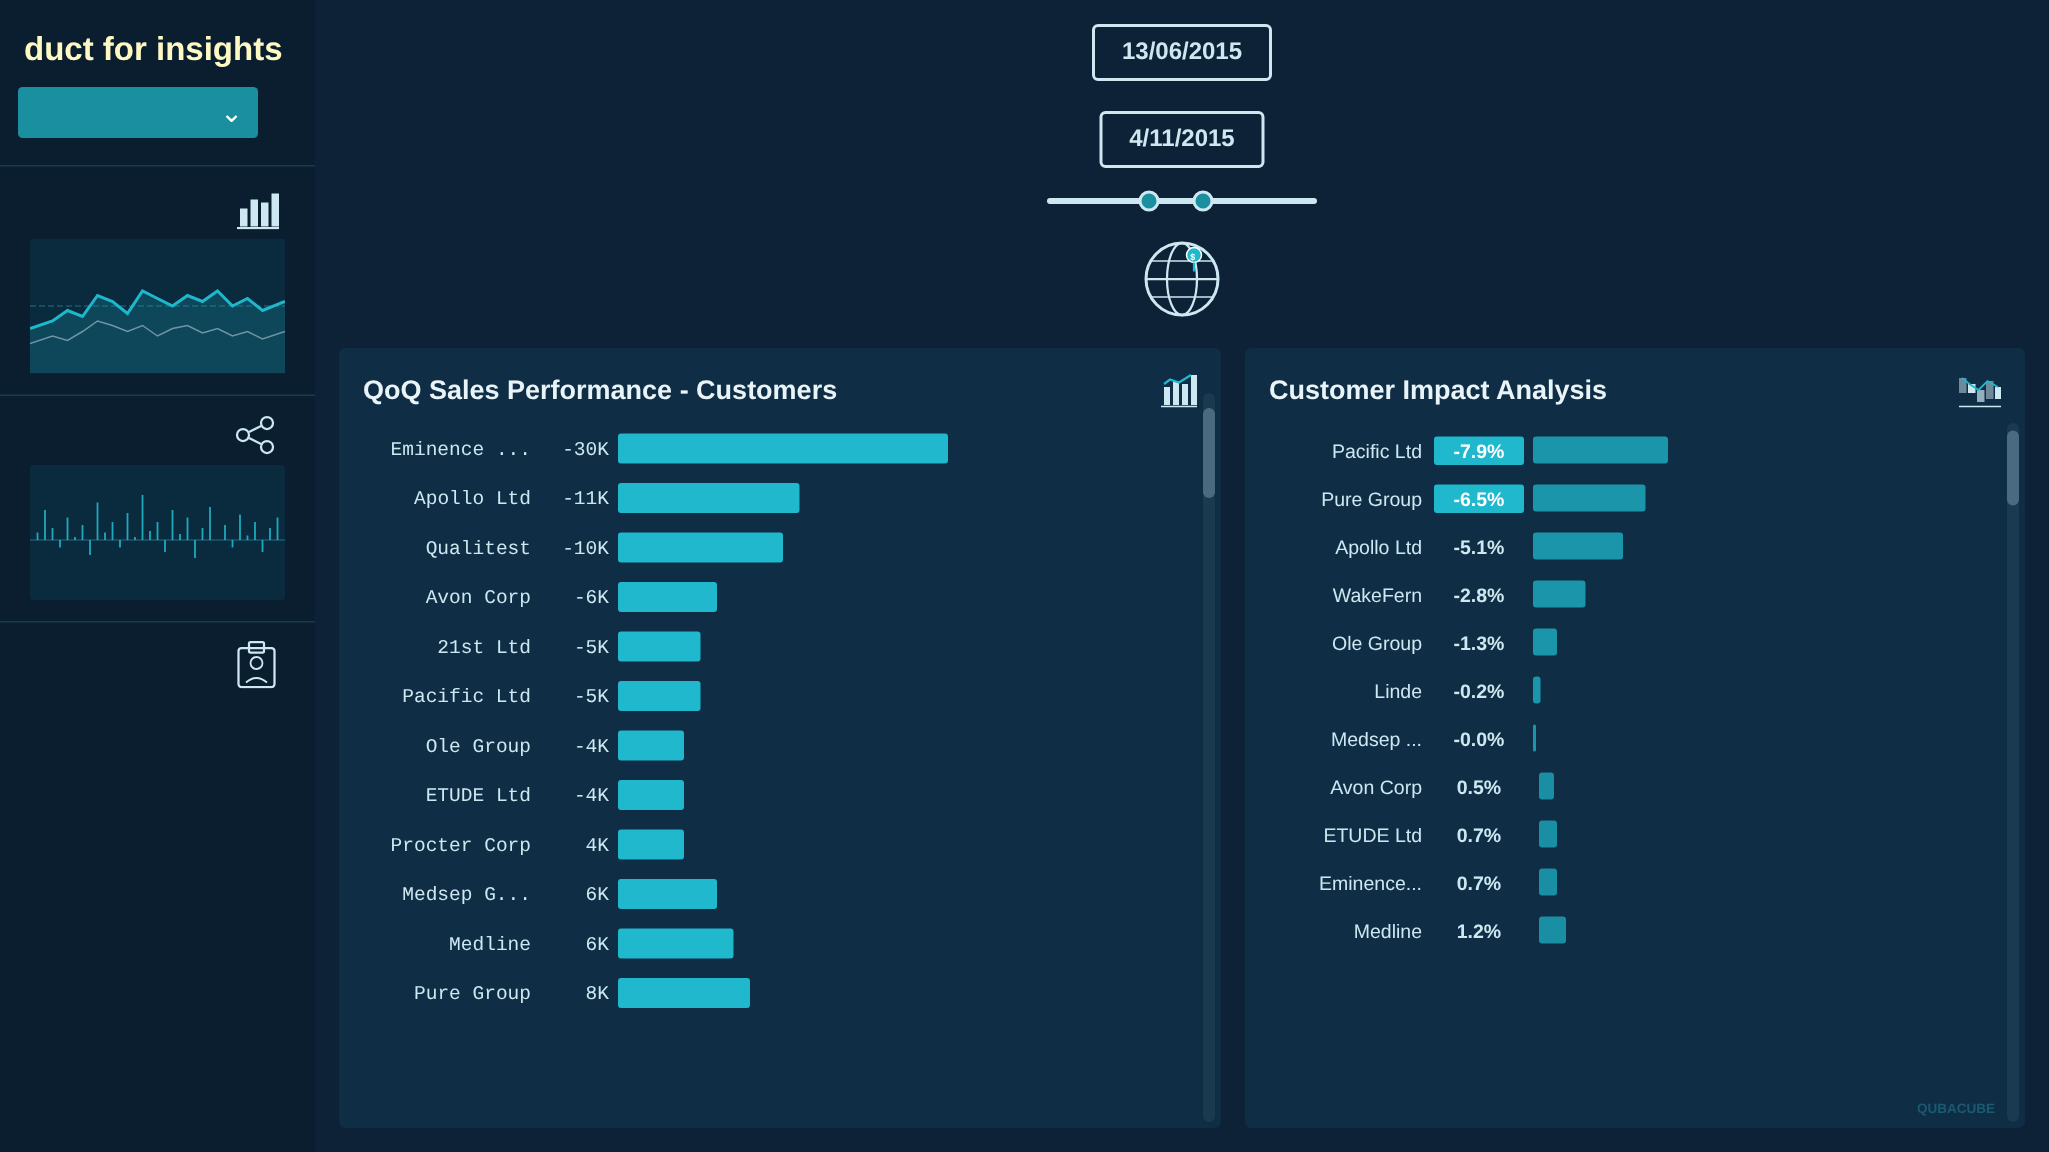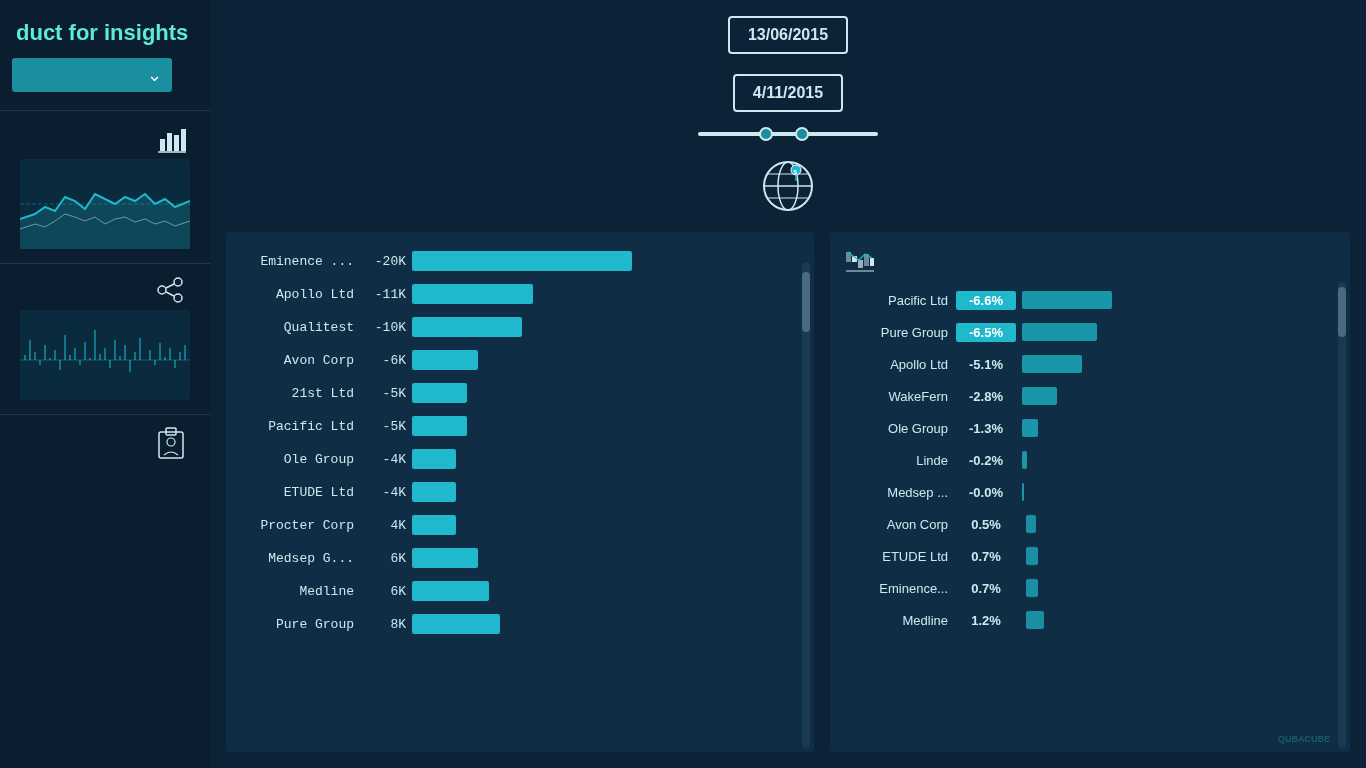--- a/index.html
+++ b/index.html
@@ -17,21 +17,21 @@
     
     .sidebar {
       width: 210px;
       background-color: #0a1e30;
       display: flex;
       flex-direction: column;
       padding: 10px 0;
       flex-shrink: 0;
     }
     .sidebar-title {
-      color: #5eead4;
+      color: #fef9c3;
       font-size: 22px;
       font-weight: 600;
       padding: 10px 16px 4px 16px;
       line-height: 1.2;
     }
     .sidebar-dropdown {
       margin: 8px 12px;
       background-color: #1a8fa0;
       border: none;
       border-radius: 3px;
@@ -442,26 +442,37 @@
       <circle cx="38" cy="14" r="5" fill="#1fb8cc" stroke="#fff" stroke-width="1"></circle>
       <line x1="38" y1="19" x2="38" y2="25" stroke="#1fb8cc" stroke-width="1.5"></line>
 
       <text x="35.5" y="17.5" font-size="6" fill="#fff" font-weight="bold">$</text>
     </svg>
   </div>
 
   <div class="charts-area">
 
     <div class="qoq-panel">
+      <div class="panel-header">
+        <span class="panel-title">QoQ Sales Performance - Customers</span>
+        <svg width="24" height="24" viewBox="0 0 24 24">
+          <rect x="2" y="10" width="4" height="12" fill="#cde8f0"></rect>
+          <rect x="8" y="6" width="4" height="16" fill="#cde8f0"></rect>
+          <rect x="14" y="8" width="4" height="14" fill="#cde8f0"></rect>
+          <rect x="20" y="2" width="4" height="20" fill="#cde8f0"></rect>
+          <line x1="0" y1="23" x2="24" y2="23" stroke="#cde8f0" stroke-width="1"></line>
+          <polyline points="2,8 6,5 12,7 20,2" fill="none" stroke="#1fb8cc" stroke-width="1.5"></polyline>
+        </svg>
+      </div>
 
       <div class="bar-chart" id="qoq-chart">
 
       <div class="bar-row">
             <div class="bar-label">Eminence ...</div>
-            <div class="bar-value-label">-20K</div>
+            <div class="bar-value-label">-30K</div>
             <div class="bar-area">
               <div class="bar-fill bar-neg" style="width: 220px;"></div>
             </div>
           </div>
           <div class="bar-row">
             <div class="bar-label">Apollo Ltd</div>
             <div class="bar-value-label">-11K</div>
             <div class="bar-area">
               <div class="bar-fill bar-neg" style="width: 121px;"></div>
             </div>
@@ -538,36 +549,37 @@
           </div>
         </div>
 
       <div class="scroll-indicator">
         <div class="scroll-thumb"></div>
       </div>
     </div>
 
     <div class="impact-panel">
       <div class="panel-header">
+        <span class="panel-title">Customer Impact Analysis</span>
         <svg width="28" height="24" viewBox="0 0 28 24">
           <rect x="0" y="4" width="5" height="10" fill="#cde8f0" opacity="0.5"></rect>
           <rect x="6" y="8" width="5" height="6" fill="#cde8f0"></rect>
           <rect x="12" y="12" width="5" height="8" fill="#cde8f0" opacity="0.7"></rect>
           <rect x="18" y="6" width="5" height="12" fill="#cde8f0" opacity="0.5"></rect>
           <rect x="24" y="10" width="5" height="8" fill="#cde8f0"></rect>
           <line x1="0" y1="23" x2="28" y2="23" stroke="#cde8f0" stroke-width="1"></line>
           <polyline points="2,4 7,8 13,12 19,6 26,10" fill="none" stroke="#1fb8cc" stroke-width="1.2"></polyline>
         </svg>
       </div>
 
       <div id="impact-chart">
 
       <div class="impact-bar-row">
             <div class="impact-label">Pacific Ltd</div>
-            <div class="impact-value-box impact-value-highlight">-6.6%</div>
+            <div class="impact-value-box impact-value-highlight">-7.9%</div>
             <div class="impact-bar-fill" style="width: 90px;"></div>
           </div>
           <div class="impact-bar-row">
             <div class="impact-label">Pure Group</div>
             <div class="impact-value-box impact-value-highlight">-6.5%</div>
             <div class="impact-bar-fill" style="width: 75px;"></div>
           </div>
           <div class="impact-bar-row">
             <div class="impact-label">Apollo Ltd</div>
             <div class="impact-value-box impact-value-plain">-5.1%</div>

